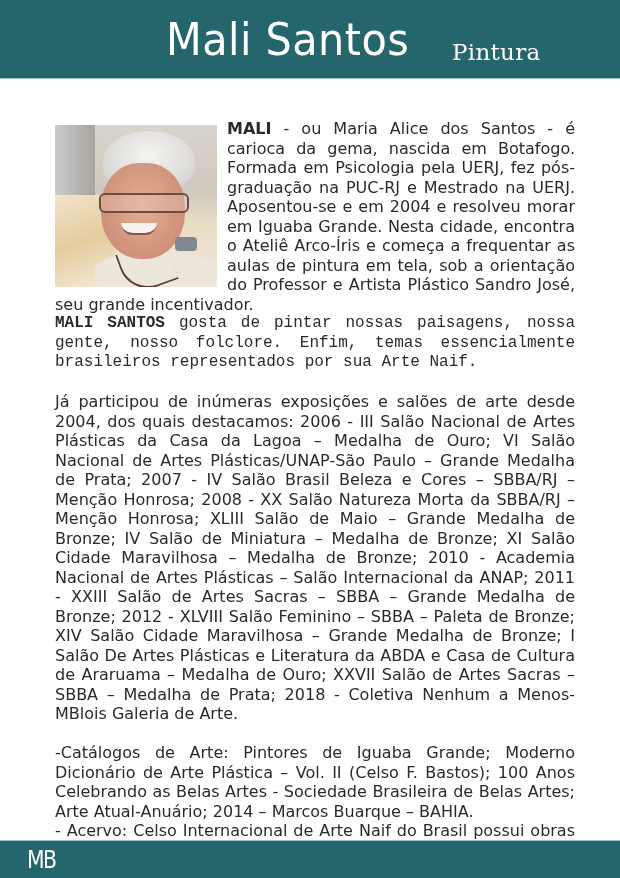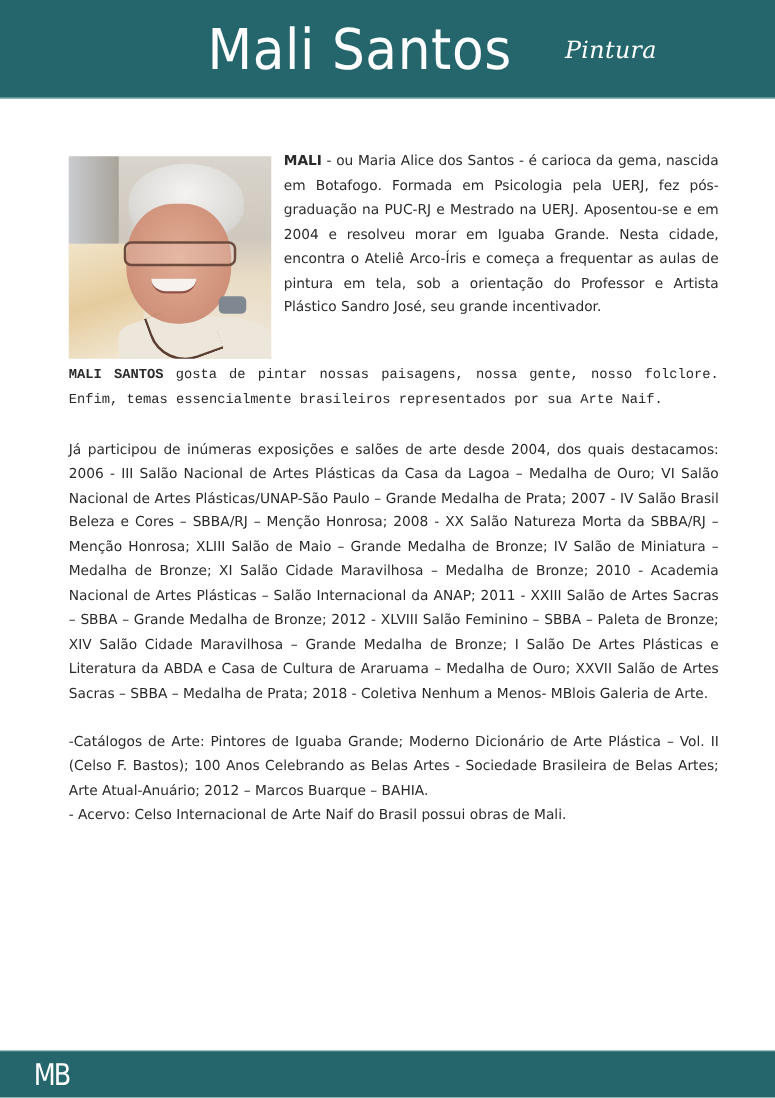--- a/index.html
+++ b/index.html
@@ -33,35 +33,34 @@
       letter-spacing: 0.5px;
       color: #ffffff;
       line-height: 60px;
       transform: scaleX(0.92);
       transform-origin: left center;
       white-space: nowrap;
     }
     .header-subtitle {
       position: absolute;
       left: 452px;
-      top: 24px;
+      top: 36px;
       font-family: "DejaVu Serif", serif;
-      font-style: italic;
-      font-size: 19px;
+      font-size: 23px;
       color: #ffffff;
       line-height: 32px;
       white-space: nowrap;
       letter-spacing: 0.3px;
     }
     .content {
       position: absolute;
       left: 55px;
       top: 119px;
       width: 520px;
-      font-size: 11px;
+      font-size: 16px;
       line-height: 19.5px;
       text-align: justify;
     }
     .photo {
       float: left;
       width: 162px;
       height: 162px;
       margin: 6px 10px 4px 0;
       background:
         radial-gradient(ellipse 38% 30% at 55% 30%, #eceae6 0%, #d8d4cf 55%, transparent 70%),
@@ -174,19 +173,19 @@
   <p><b>MALI</b><span> - ou Maria Alice dos Santos - é carioca da gema, nascida em Botafogo. Formada em Psicologia pela UERJ, fez pós-graduação na PUC-RJ e Mestrado na UERJ. Aposentou-se e em 2004 e resolveu morar em Iguaba Grande. Nesta cidade, encontra o Ateliê Arco-Íris e começa a frequentar as aulas de pintura em tela, sob a orientação do Professor e Artista Plástico Sandro José,  seu grande incentivador.</span></p>
 
   <p style="clear: both; font-family: Liberation Mono, monospace;"><b>MALI  SANTOS</b><span> gosta de pintar nossas paisagens, nossa gente, nosso folclore. Enfim, temas essencialmente brasileiros representados por sua Arte Naif.</span></p>
 
   <div class="p-gap"></div>
 
   <p>Já participou de inúmeras exposições e salões de arte desde 2004, dos quais destacamos: 2006 - III Salão Nacional de Artes Plásticas da Casa da Lagoa – Medalha de Ouro; VI Salão Nacional de Artes Plásticas/UNAP-São Paulo – Grande Medalha de Prata; 2007 - IV Salão Brasil Beleza e Cores – SBBA/RJ – Menção Honrosa; 2008 - XX Salão Natureza Morta da SBBA/RJ – Menção Honrosa; XLIII Salão de Maio – Grande Medalha de Bronze; IV Salão de Miniatura – Medalha de Bronze; XI Salão Cidade Maravilhosa – Medalha de Bronze; 2010 - Academia Nacional de Artes Plásticas – Salão Internacional da ANAP; 2011 - XXIII Salão de Artes Sacras – SBBA – Grande Medalha de Bronze; 2012 - XLVIII Salão Feminino – SBBA – Paleta de Bronze; XIV Salão Cidade Maravilhosa – Grande Medalha de Bronze; I Salão De Artes Plásticas e Literatura da ABDA e Casa de Cultura de Araruama – Medalha de Ouro; XXVII Salão de Artes Sacras – SBBA – Medalha de Prata; 2018 - Coletiva Nenhum a Menos- MBlois Galeria de Arte.</p>
 
   <div class="p-gap"></div>
 
-  <p>-Catálogos de Arte: Pintores de Iguaba Grande; Moderno Dicionário de Arte Plástica – Vol. II (Celso F. Bastos); 100 Anos Celebrando as Belas Artes - Sociedade Brasileira de Belas Artes; Arte Atual-Anuário; 2012 – Marcos Buarque – BAHIA.</p>
+  <p>-Catálogos de Arte: Pintores de Iguaba Grande; Moderno Dicionário de Arte Plástica – Vol. II (Celso F. Bastos); 100 Anos Celebrando as Belas Artes - Sociedade Brasileira de Belas Artes; Arte Atual-Anuário; 2014 – Marcos Buarque – BAHIA.</p>
   <p>- Acervo: Celso Internacional de Arte Naif do Brasil possui obras de Mali.</p>
 </div>
 
 <div class="footer">
   <div class="footer-logo">MB</div>
 </div>
 
 </body></html>

